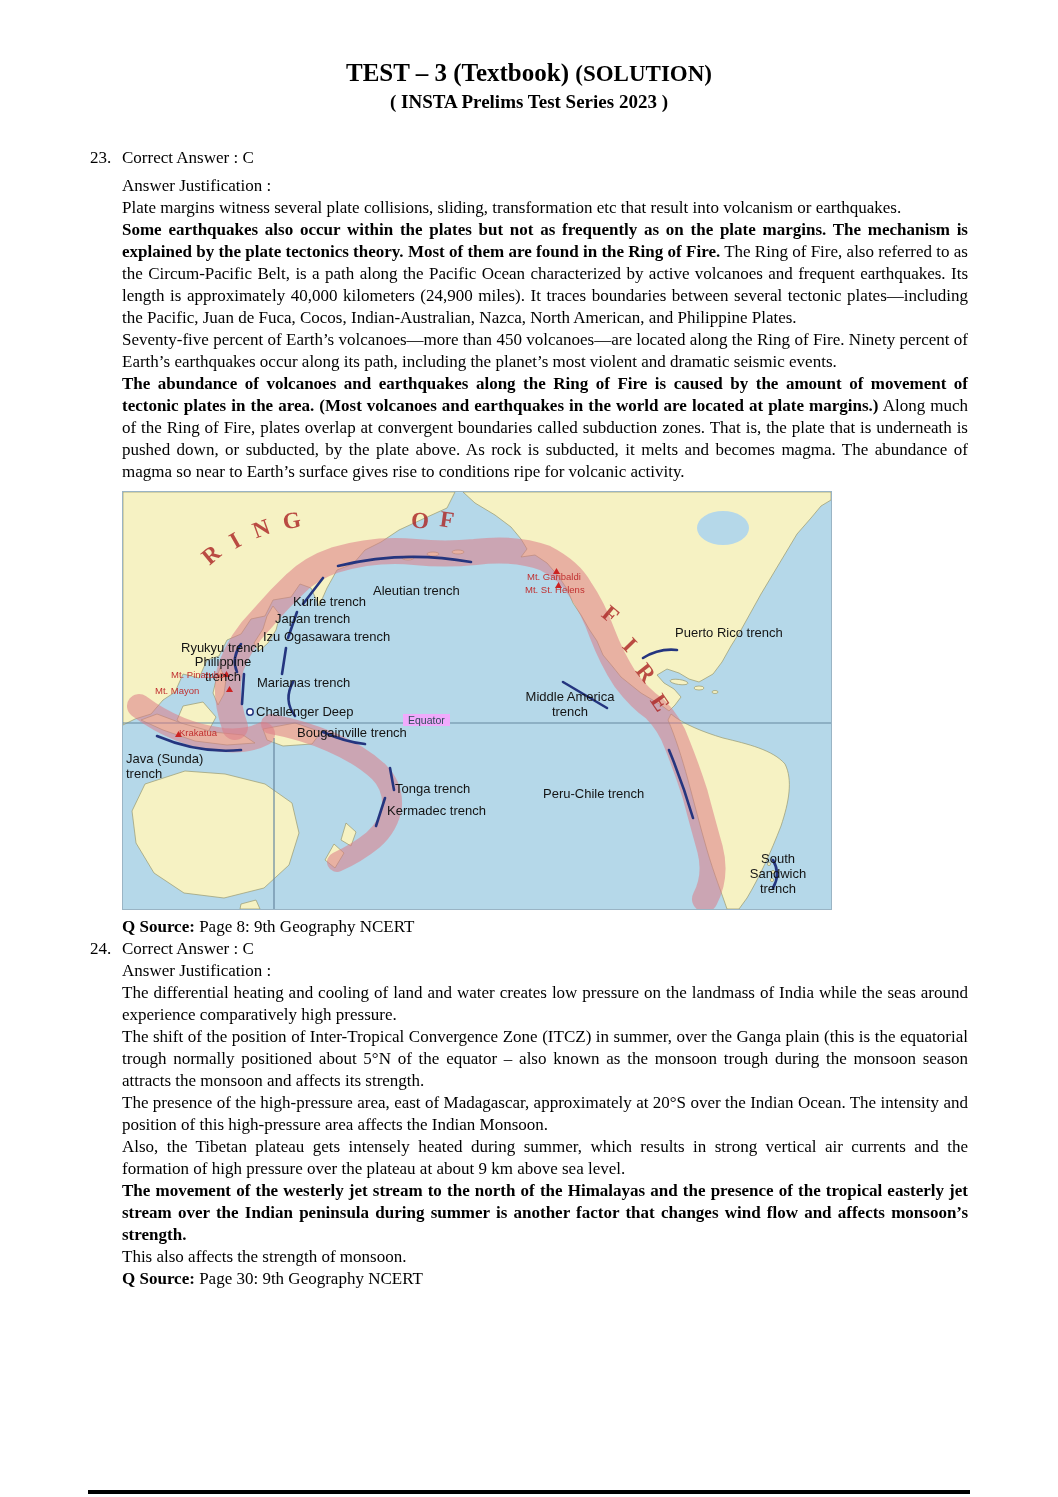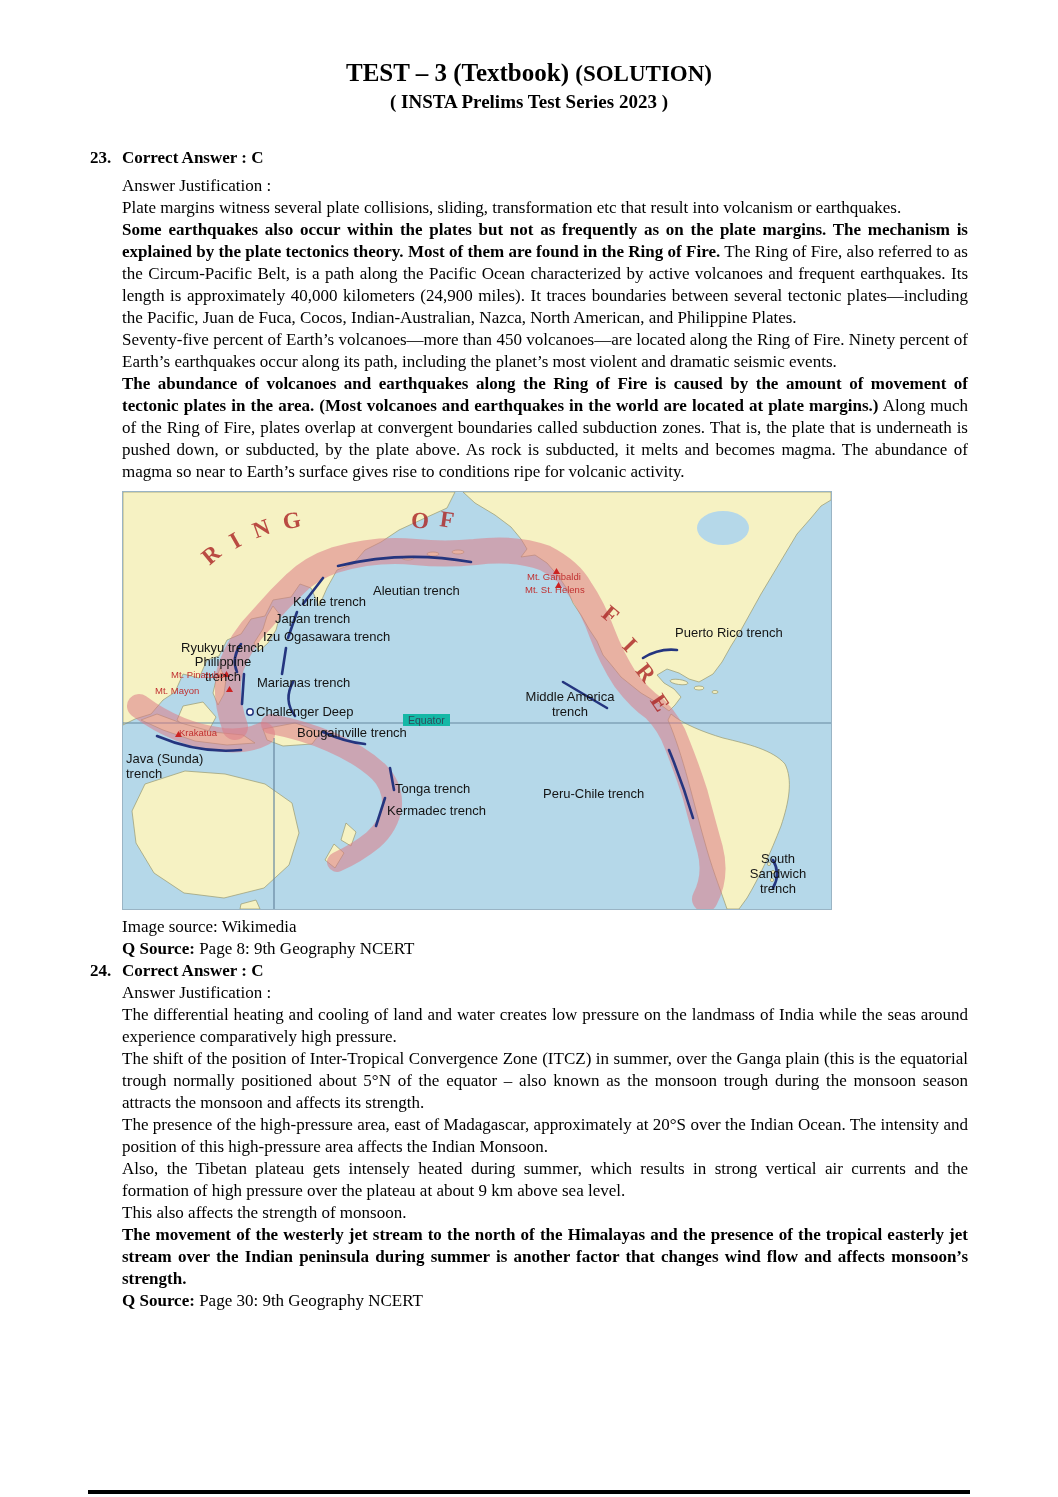--- a/index.html
+++ b/index.html
@@ -6,21 +6,21 @@
   .page {
     width:1058px; height:1497px; position:relative; background:#ffffff;
     font-family:"Liberation Serif", serif; color:#000; overflow:hidden;
   }
   .header { text-align:center; padding-top:58px; }
   .title { font-size:25px; font-weight:bold; margin:0; line-height:1.2; }
   .title .sol { font-size:23px; }
   .subtitle { font-size:19px; font-weight:bold; margin-top:3px; }
 
   .content { margin:34px 90px 0 90px; font-size:17px; line-height:22px; }
-  .qline { display:flex; font-weight:bold; }
+  .qline { display:flex; font-weight:normal; }
   .qnum { flex:0 0 32px; }
   .qbody { margin-left:32px; }
   .jheading { font-weight:normal; margin-top:6px; }
   p.para { margin:0; text-align:justify; }
   p.plain { margin:0; }
   .b { font-weight:bold; }
 
   
   .map-wrap {
     width:708px; height:417px; position:relative;
@@ -29,21 +29,21 @@
   }
   .map-wrap svg { position:absolute; left:0; top:0; }
   .map-labels { position:absolute; left:0; top:0; width:100%; height:100%; }
   .map-label {
     position:absolute; font-family:"Liberation Sans", sans-serif;
     font-size:13px; line-height:1.15; color:#141414; white-space:pre-line;
   }
   .map-label.center { transform:translateX(-50%); text-align:center; }
   .map-label.red { color:#c03030; font-size:9.5px; }
   .map-label.equator {
-    background:#14b8a6; padding:0 5px; color:#2e4a5a; font-size:10.5px;
+    background:#f0abfc; padding:0 5px; color:#2e4a5a; font-size:10.5px;
   }
   .ring-letter {
     position:absolute; font-family:"Liberation Serif", serif;
     font-weight:bold; font-size:23px; color:rgba(172,38,38,0.82);
   }
   .land { fill:#f6f2c3; stroke:#99996f; stroke-width:0.7; }
   .water { fill:#b5d8e9; stroke:none; }
   .band { stroke:rgba(221,124,134,0.55); fill:none; stroke-linecap:round; stroke-linejoin:round; }
   .trench { stroke:#24357f; stroke-width:2.6; fill:none; stroke-linecap:round; }
   .deep { fill:#ffffff; stroke:#24357f; stroke-width:1.5; }
@@ -167,38 +167,37 @@
               <div class="ring-letter" style="left: 160px; top: 18px; transform: rotate(-10deg);">G</div>
               <div class="ring-letter" style="left: 288px; top: 18px; transform: rotate(5deg);">O</div>
               <div class="ring-letter" style="left: 317px; top: 17px; transform: rotate(8deg);">F</div>
               <div class="ring-letter" style="left: 480px; top: 112px; transform: rotate(40deg);">F</div>
               <div class="ring-letter" style="left: 502px; top: 142px; transform: rotate(46deg);">I</div>
               <div class="ring-letter" style="left: 514px; top: 170px; transform: rotate(52deg);">R</div>
               <div class="ring-letter" style="left: 529px; top: 200px; transform: rotate(56deg);">E</div>
             </div>
         </div>
 
-        <p class="plain">Image source: Wikimedia</p>
         <p class="plain"><span class="b">Q Source:</span><span> Page 8: 9th Geography NCERT</span></p>
       </div>
     </section>
 
     <section>
       <div class="qline">
         <span class="qnum">24.</span>
         <span>Correct Answer : C</span>
       </div>
       <div class="qbody">
         <div class="jheading" style="margin-top:0">Answer Justification :</div>
         <p class="para">The differential heating and cooling of land and water creates low pressure on the landmass of India while the seas around experience comparatively high pressure.</p>
         <p class="para">The shift of the position of Inter-Tropical Convergence Zone (ITCZ) in summer, over the Ganga plain (this is the equatorial trough normally positioned about 5°N of the equator – also known as the monsoon trough during the monsoon season attracts the monsoon and affects its strength.</p>
         <p class="para">The presence of the high-pressure area, east of Madagascar, approximately at 20°S over the Indian Ocean. The intensity and position of this high-pressure area affects the Indian Monsoon.</p>
         <p class="para">Also, the Tibetan plateau gets intensely heated during summer, which results in strong vertical air currents and the formation of high pressure over the plateau at about 9 km above sea level.</p>
+        <p class="para b">The movement of the westerly jet stream to the north of the Himalayas and the presence of the tropical easterly jet stream over the Indian peninsula during summer is another factor that changes wind flow and affects monsoon’s strength.</p>
         <p class="para">This also affects the strength of monsoon.</p>
-        <p class="para b">The movement of the westerly jet stream to the north of the Himalayas and the presence of the tropical easterly jet stream over the Indian peninsula during summer is another factor that changes wind flow and affects monsoon’s strength.</p>
         <p class="plain"><span class="b">Q Source:</span><span> Page 30: 9th Geography NCERT</span></p>
       </div>
     </section>
 
   </div>
 
   <div class="bottom-rule"></div>
 </div>
 
 </body></html>

